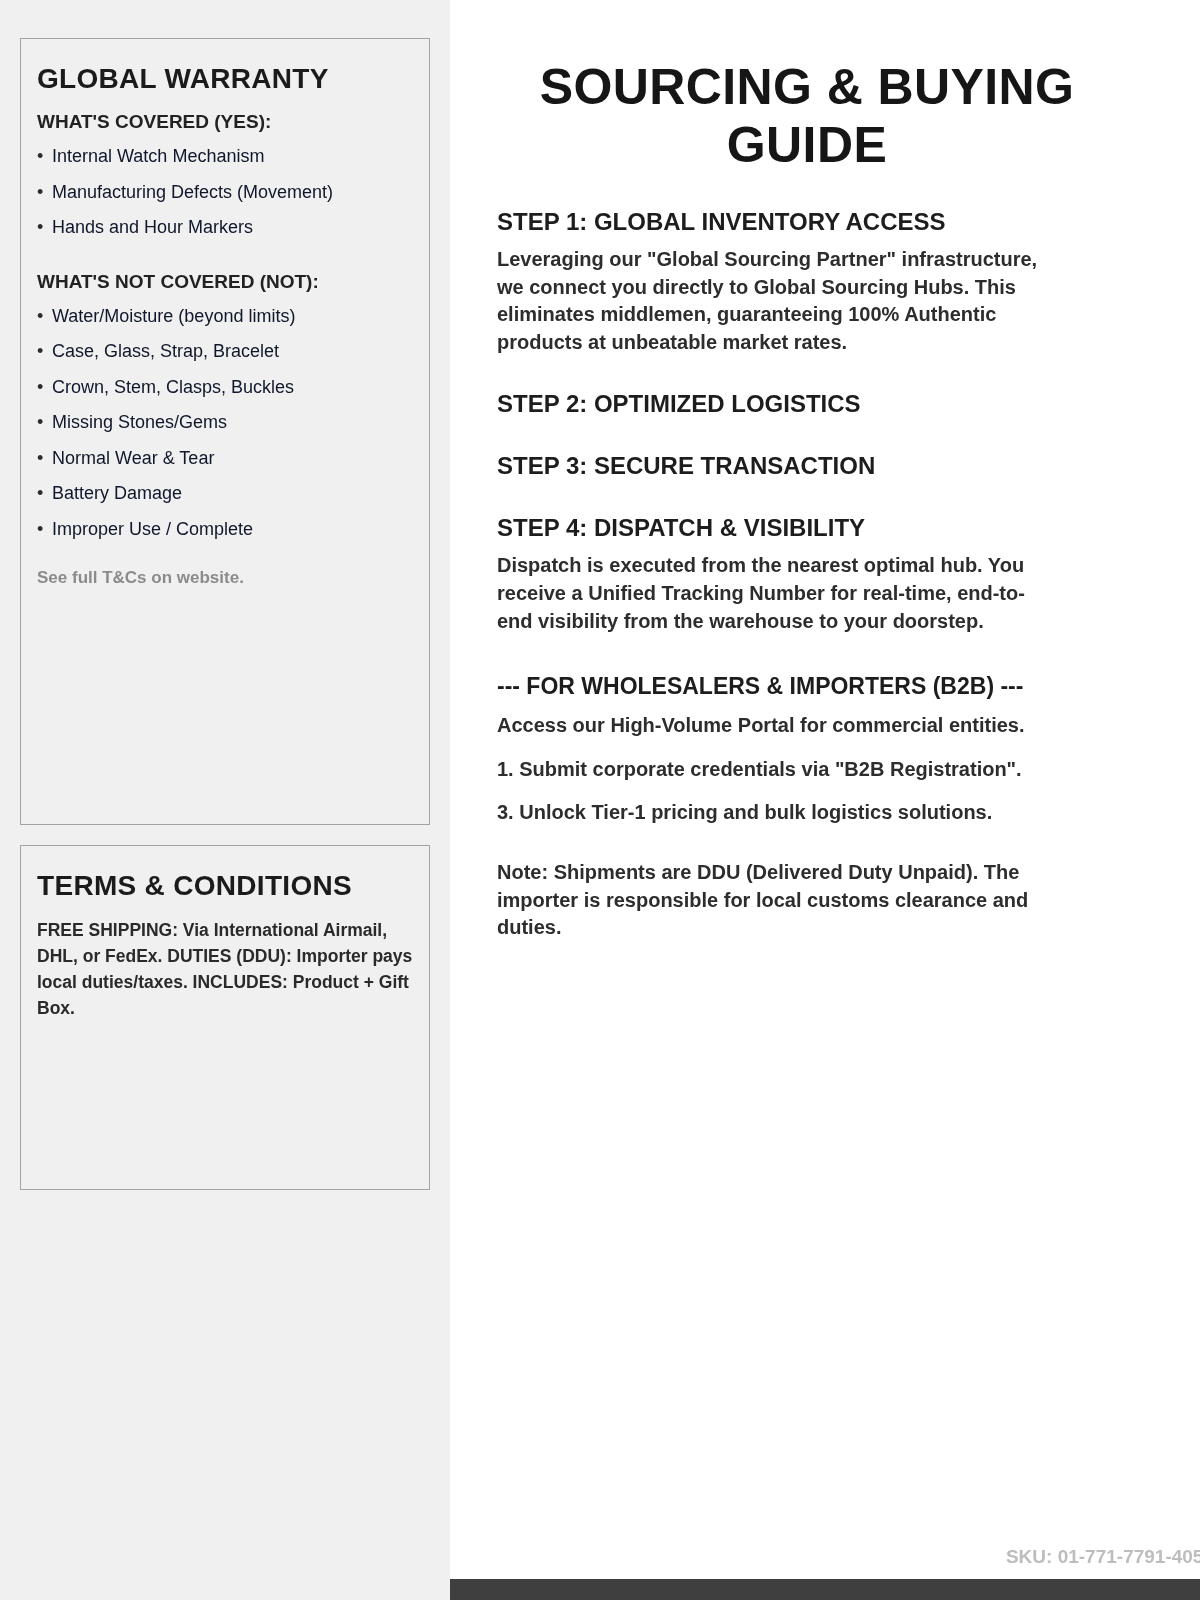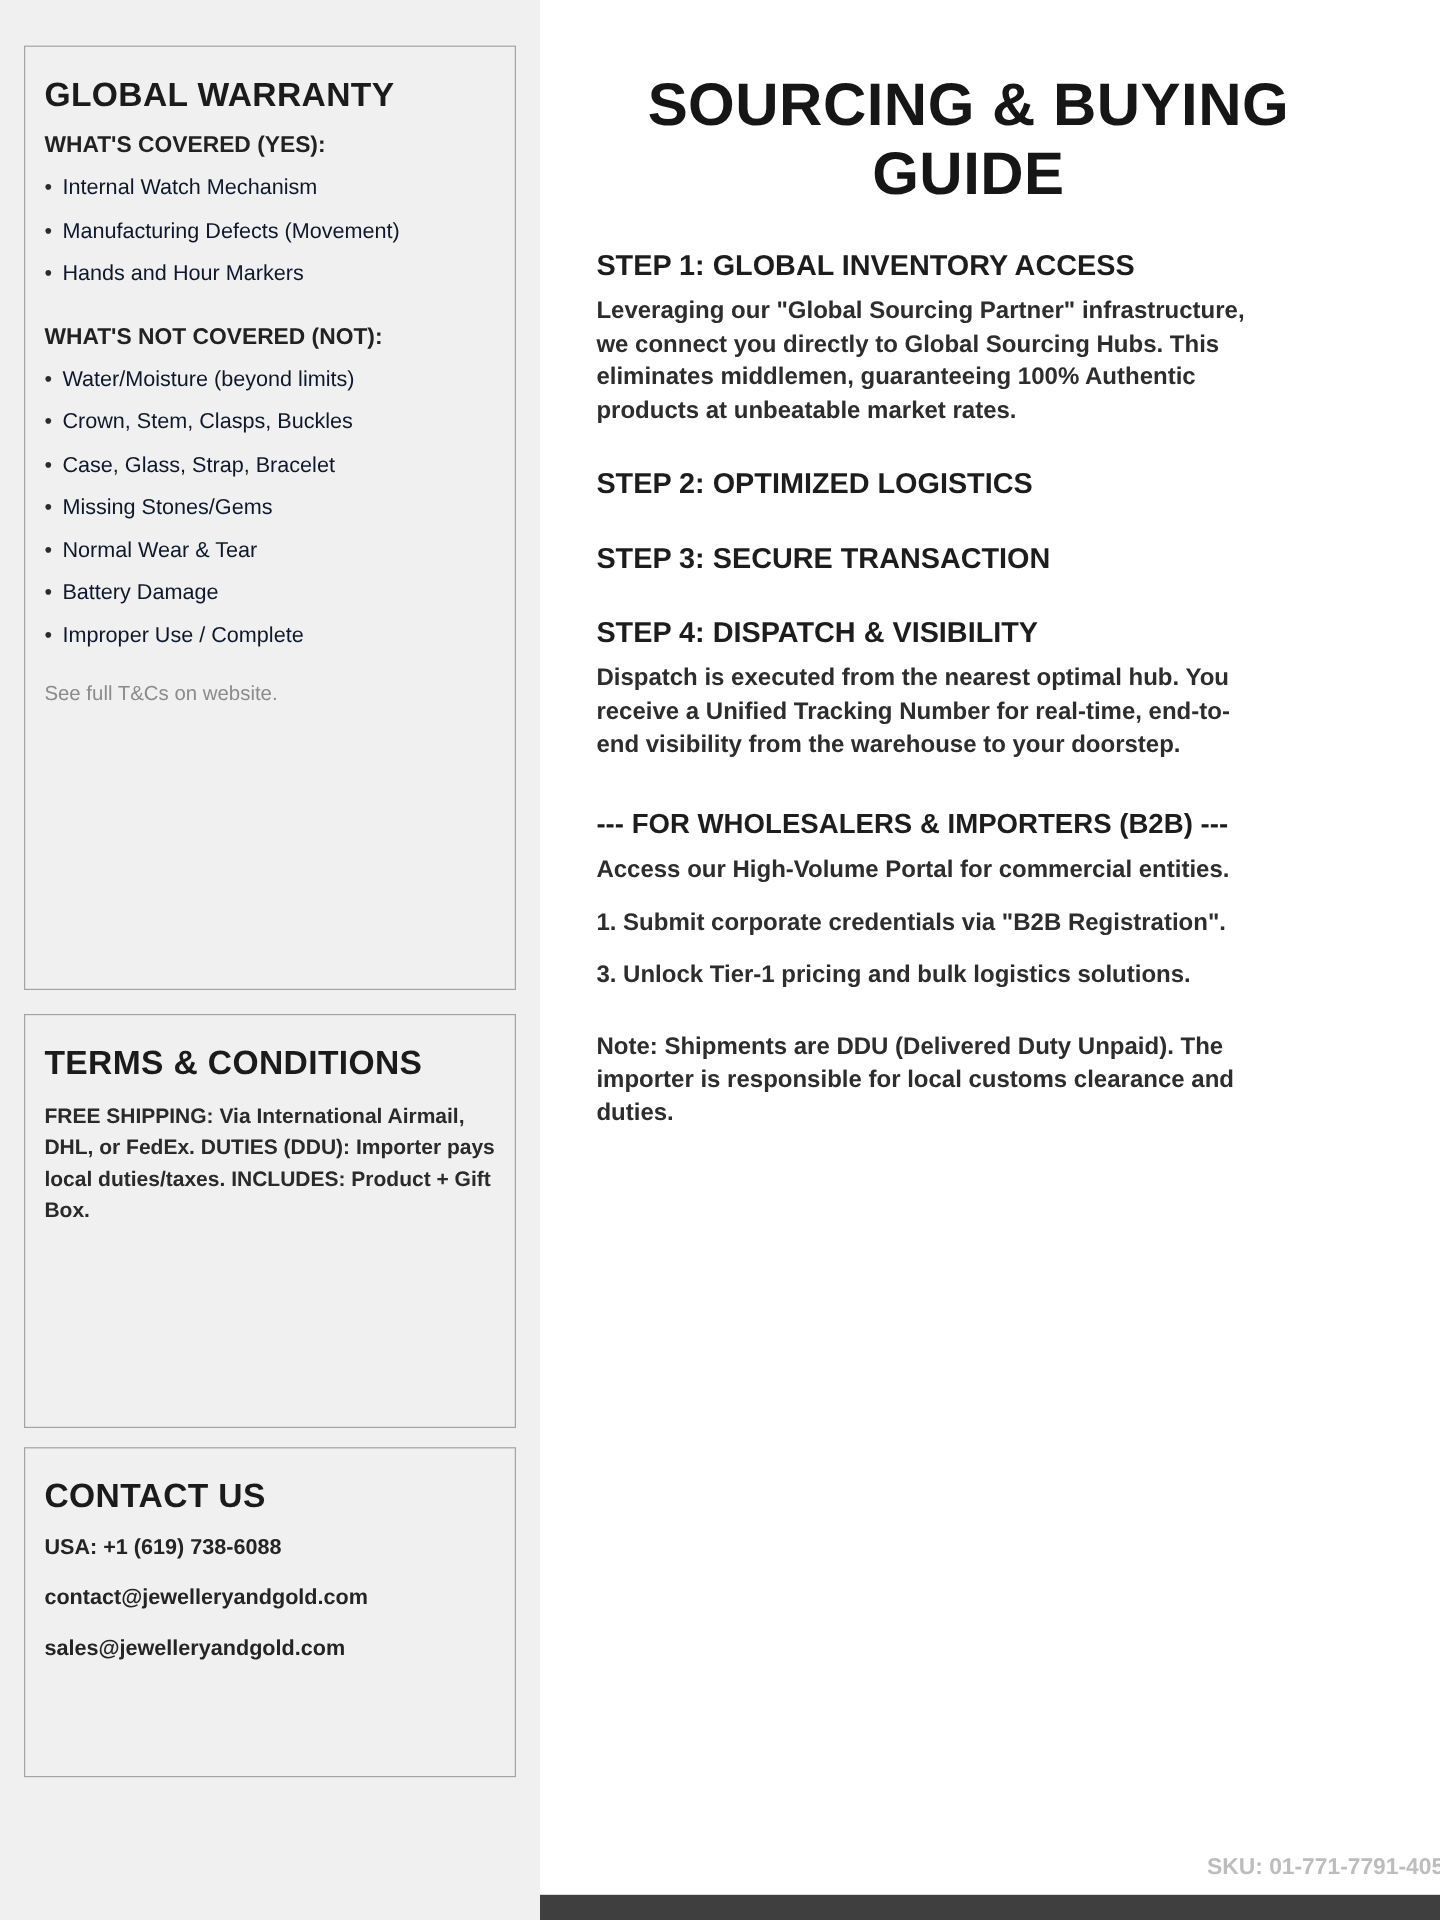--- a/index.html
+++ b/index.html
@@ -62,21 +62,21 @@
   .blist li::before {
     content: "•";
     position: absolute;
     left: 0;
     top: 0;
     color: #2c2c2c;
   }
   .footnote {
     margin-top: 28px;
     font-size: 17px;
-    font-weight: 400;
+    font-weight: 700;
     color: #8b8b8b;
   }
   .terms-body {
     margin: 0;
     font-size: 17.5px;
     font-weight: 700;
     line-height: 1.48;
     color: #2a2a2a;
   }
   .contact-line {
@@ -158,42 +158,36 @@
       <h3>WHAT'S COVERED (YES):</h3>
       <ul class="blist">
         <li>Internal Watch Mechanism</li>
         <li>Manufacturing Defects (Movement)</li>
         <li>Hands and Hour Markers</li>
       </ul>
 
       <h3 class="second">WHAT'S NOT COVERED (NOT):</h3>
       <ul class="blist">
         <li>Water/Moisture (beyond limits)</li>
+        <li>Case, Glass, Strap, Bracelet</li>
         <li>Crown, Stem, Clasps, Buckles</li>
-        <li>Case, Glass, Strap, Bracelet</li>
         <li>Missing Stones/Gems</li>
         <li>Normal Wear &amp; Tear</li>
         <li>Battery Damage</li>
         <li>Improper Use / Complete</li>
       </ul>
 
       <p class="footnote">See full T&amp;Cs on website.</p>
     </section>
 
     <section class="card terms">
       <h2>TERMS &amp; CONDITIONS</h2>
       <p class="terms-body">FREE SHIPPING: Via International Airmail, DHL, or FedEx.  DUTIES (DDU): Importer pays local duties/taxes.  INCLUDES: Product + Gift Box.</p>
     </section>
 
-    <section class="card contact">
-      <h2>CONTACT US</h2>
-      <p class="contact-line">USA: +1 (619) 738-6088</p>
-      <p class="contact-line email">contact@jewelleryandgold.com</p>
-      <p class="contact-line email">sales@jewelleryandgold.com</p>
-    </section>
 
   </aside>
 
   <main class="main">
 
     <h1 class="page-title">SOURCING &amp; BUYING GUIDE</h1>
 
     <section class="step">
       <h2 class="step-heading">STEP 1: GLOBAL INVENTORY ACCESS</h2>
       <p class="step-body">Leveraging our "Global Sourcing Partner" infrastructure, we connect you directly to Global Sourcing Hubs. This eliminates middlemen, guaranteeing 100% Authentic products at unbeatable market rates.</p>

